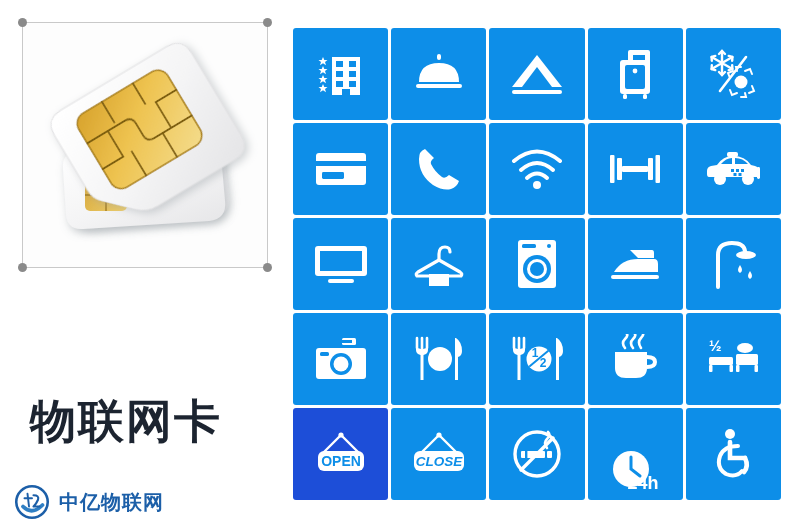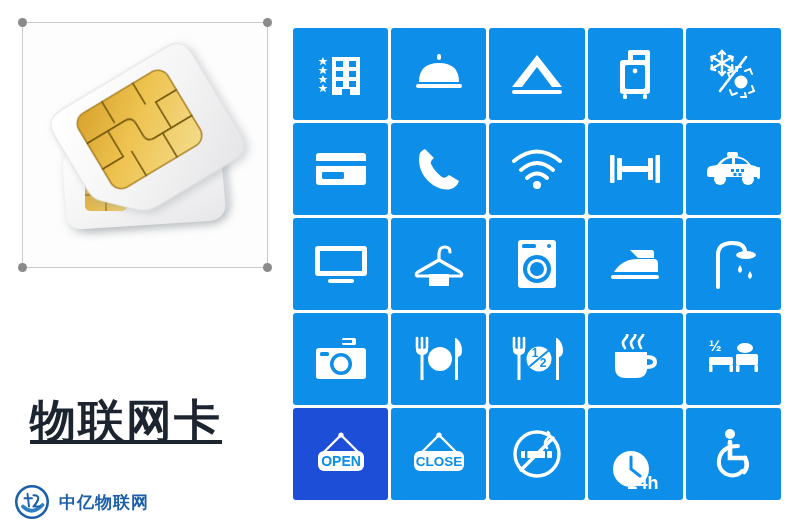--- a/index.html
+++ b/index.html
@@ -54,38 +54,37 @@
   #product-title {
     position: absolute;
     left: 30px;
     top: 398px;
     font-size: 46px;
     font-weight: bold;
     color: #1c2430;
     letter-spacing: 2px;
     line-height: 1;
     font-family: "DejaVu Sans", "Liberation Sans", sans-serif;
-    text-decoration: underline;
   }
 
   
   #brand-watermark {
     position: absolute;
     left: 14px;
     top: 484px;
     display: flex;
     align-items: center;
     gap: 9px;
   }
   #brand-mark {
     width: 36px; height: 36px;
     flex: 0 0 auto;
   }
   #brand-name {
-    font-size: 17px;
+    font-size: 20px;
     font-weight: bold;
     color: #1c5fa8;
     letter-spacing: 1px;
     font-family: "DejaVu Sans", "Liberation Sans", sans-serif;
     line-height: 1;
   }
 
   
   #icon-grid {
     position: absolute;
@@ -479,21 +478,21 @@
     <span class="tile-icon-wrap">
       <svg width="56" height="46" viewBox="0 0 56 46" fill="#fff">
         <path d="M28 4 L10 22 M28 4 L46 22" stroke="#fff" stroke-width="2.4" fill="none" stroke-linecap="round"></path>
         <circle cx="28" cy="4" r="2.6"></circle>
         <rect x="5" y="20" width="46" height="20" rx="6"></rect>
         <text x="28" y="35" font-size="14" font-weight="bold" fill="#0d8ee8" text-anchor="middle" font-family="'Liberation Sans', sans-serif">OPEN</text>
       </svg>
     </span>
   </div>
 
-  <div class="tile" style="background: rgb(13, 142, 232);">
+  <div class="tile" style="background: rgb(13, 142, 232); font-style: italic;">
     <span class="tile-icon-wrap">
       <svg width="56" height="46" viewBox="0 0 56 46" fill="#fff">
         <path d="M28 4 L10 22 M28 4 L46 22" stroke="#fff" stroke-width="2.4" fill="none" stroke-linecap="round"></path>
         <circle cx="28" cy="4" r="2.6"></circle>
         <rect x="3" y="20" width="50" height="20" rx="6"></rect>
         <text x="28" y="35" font-size="13.5" font-weight="bold" fill="#0d8ee8" text-anchor="middle" font-family="'Liberation Sans', sans-serif">CLOSE</text>
       </svg>
     </span>
   </div>
 

